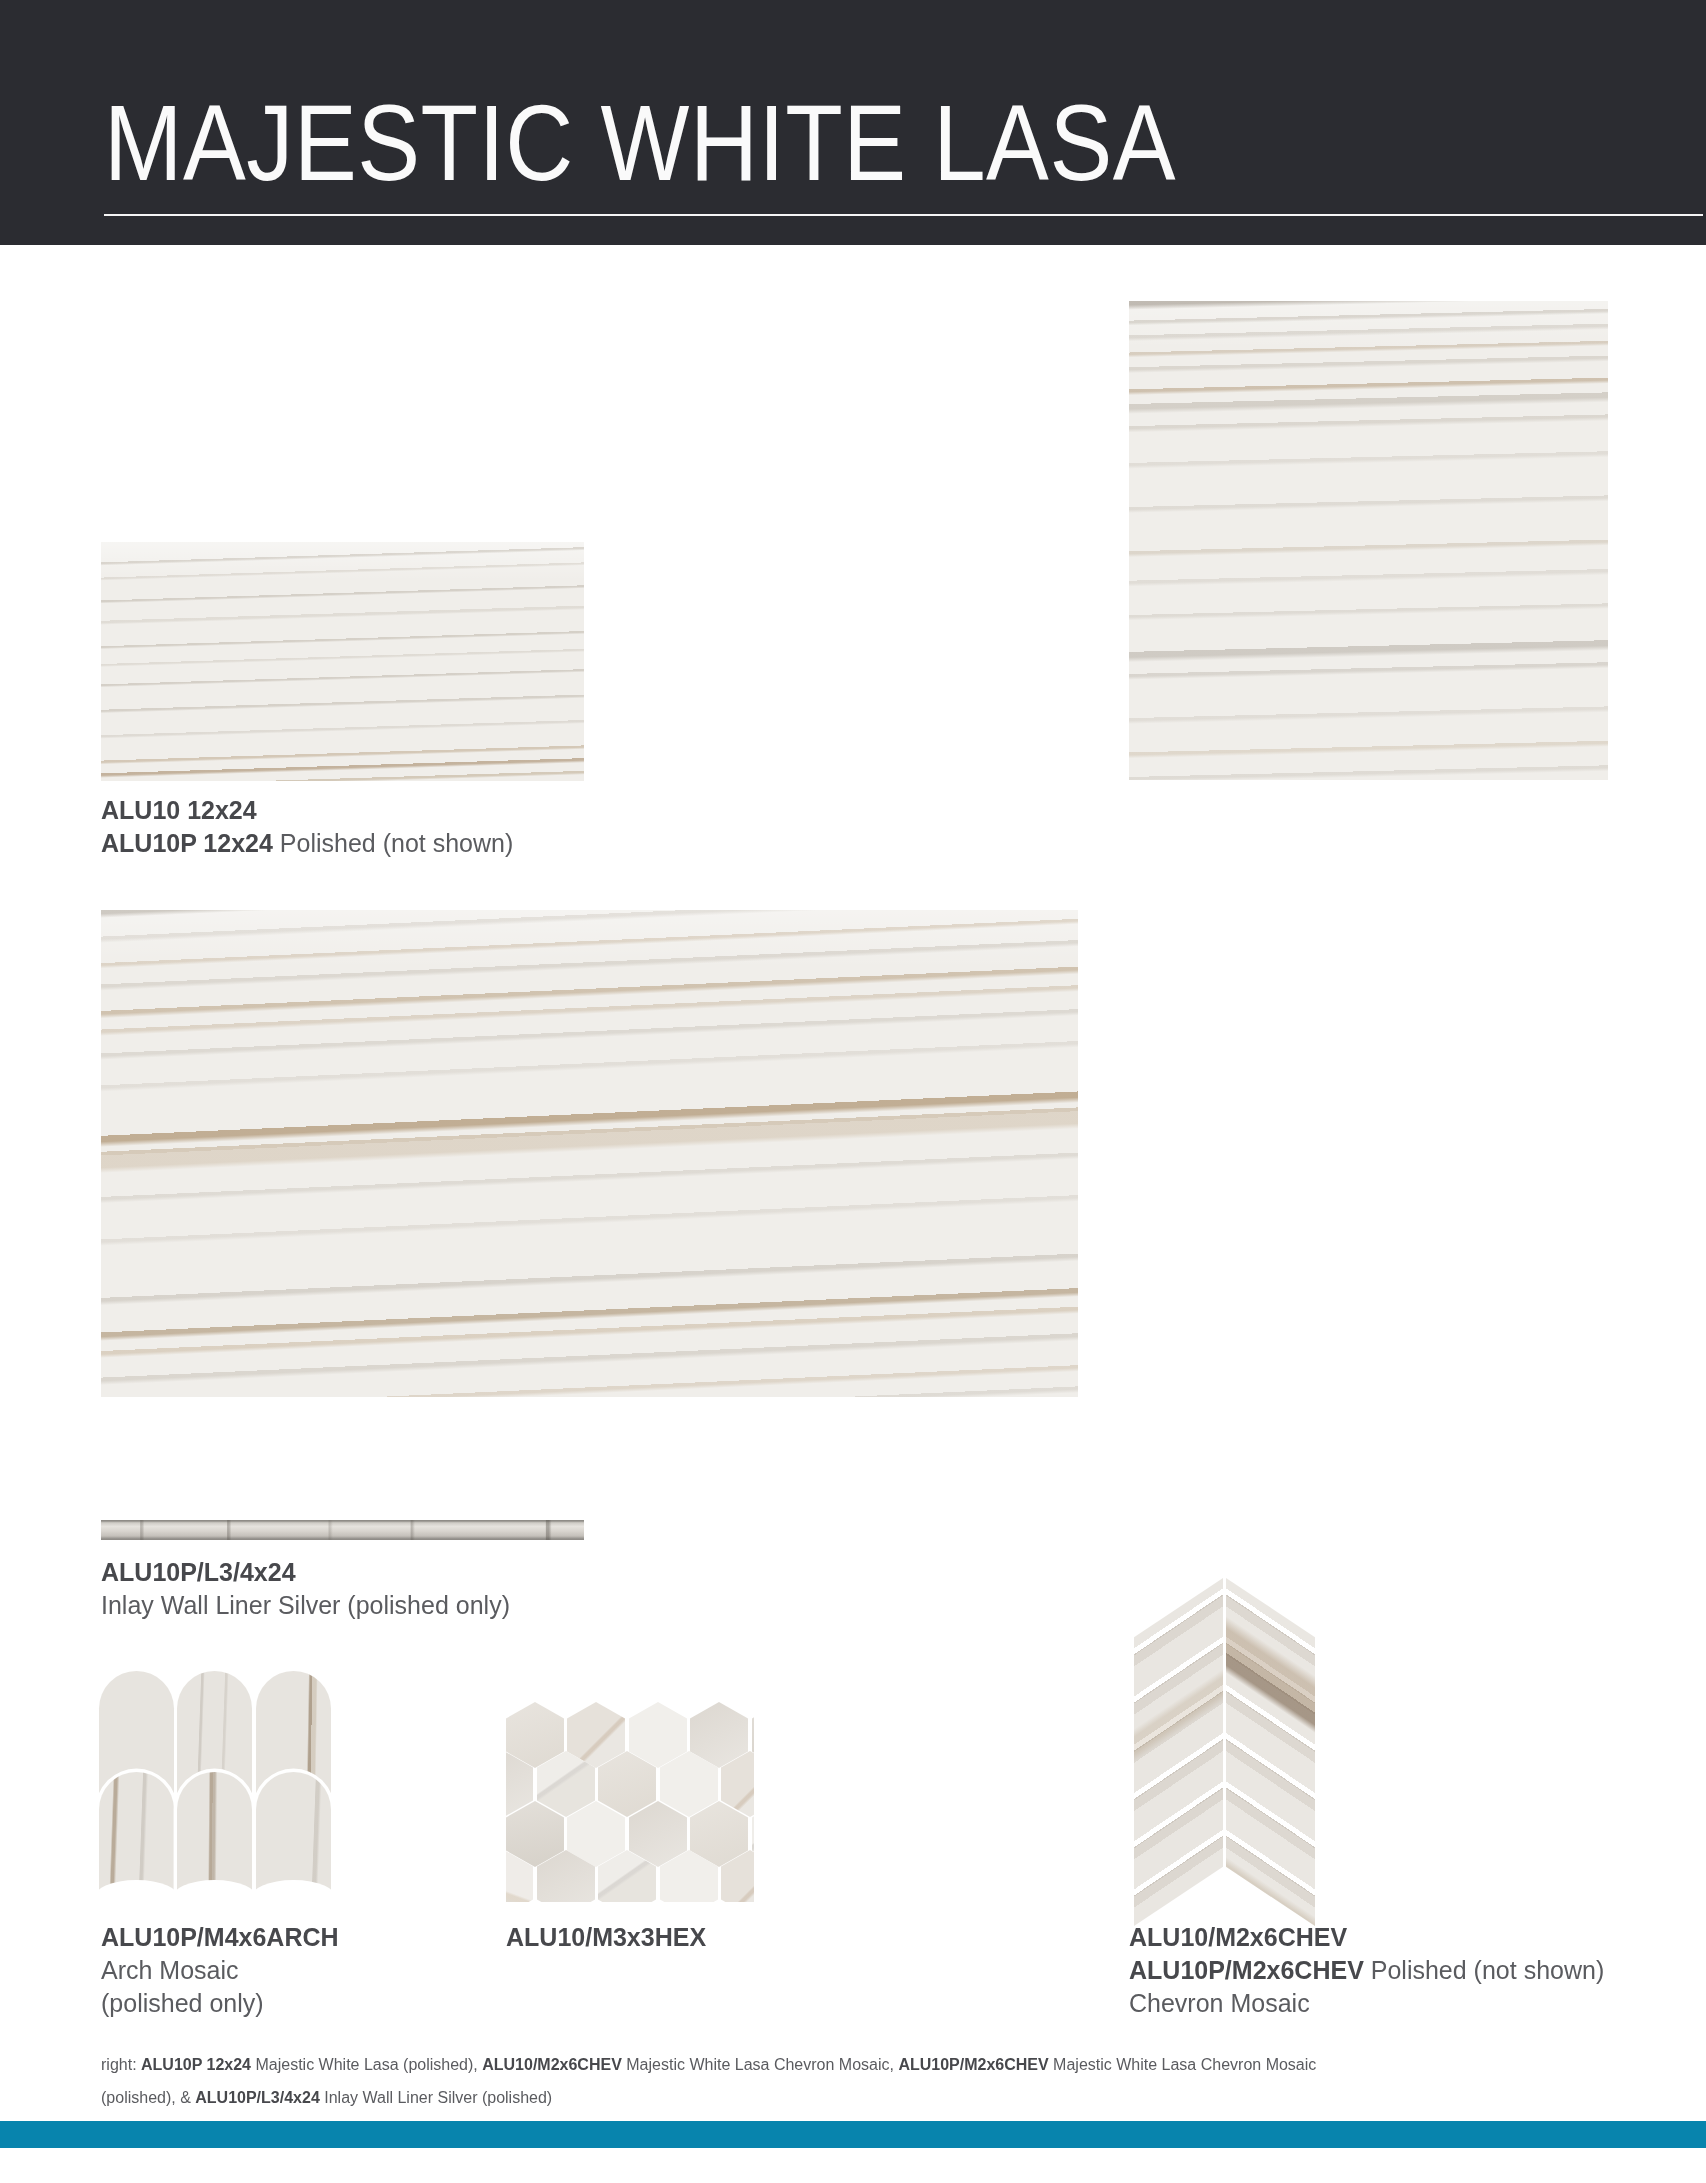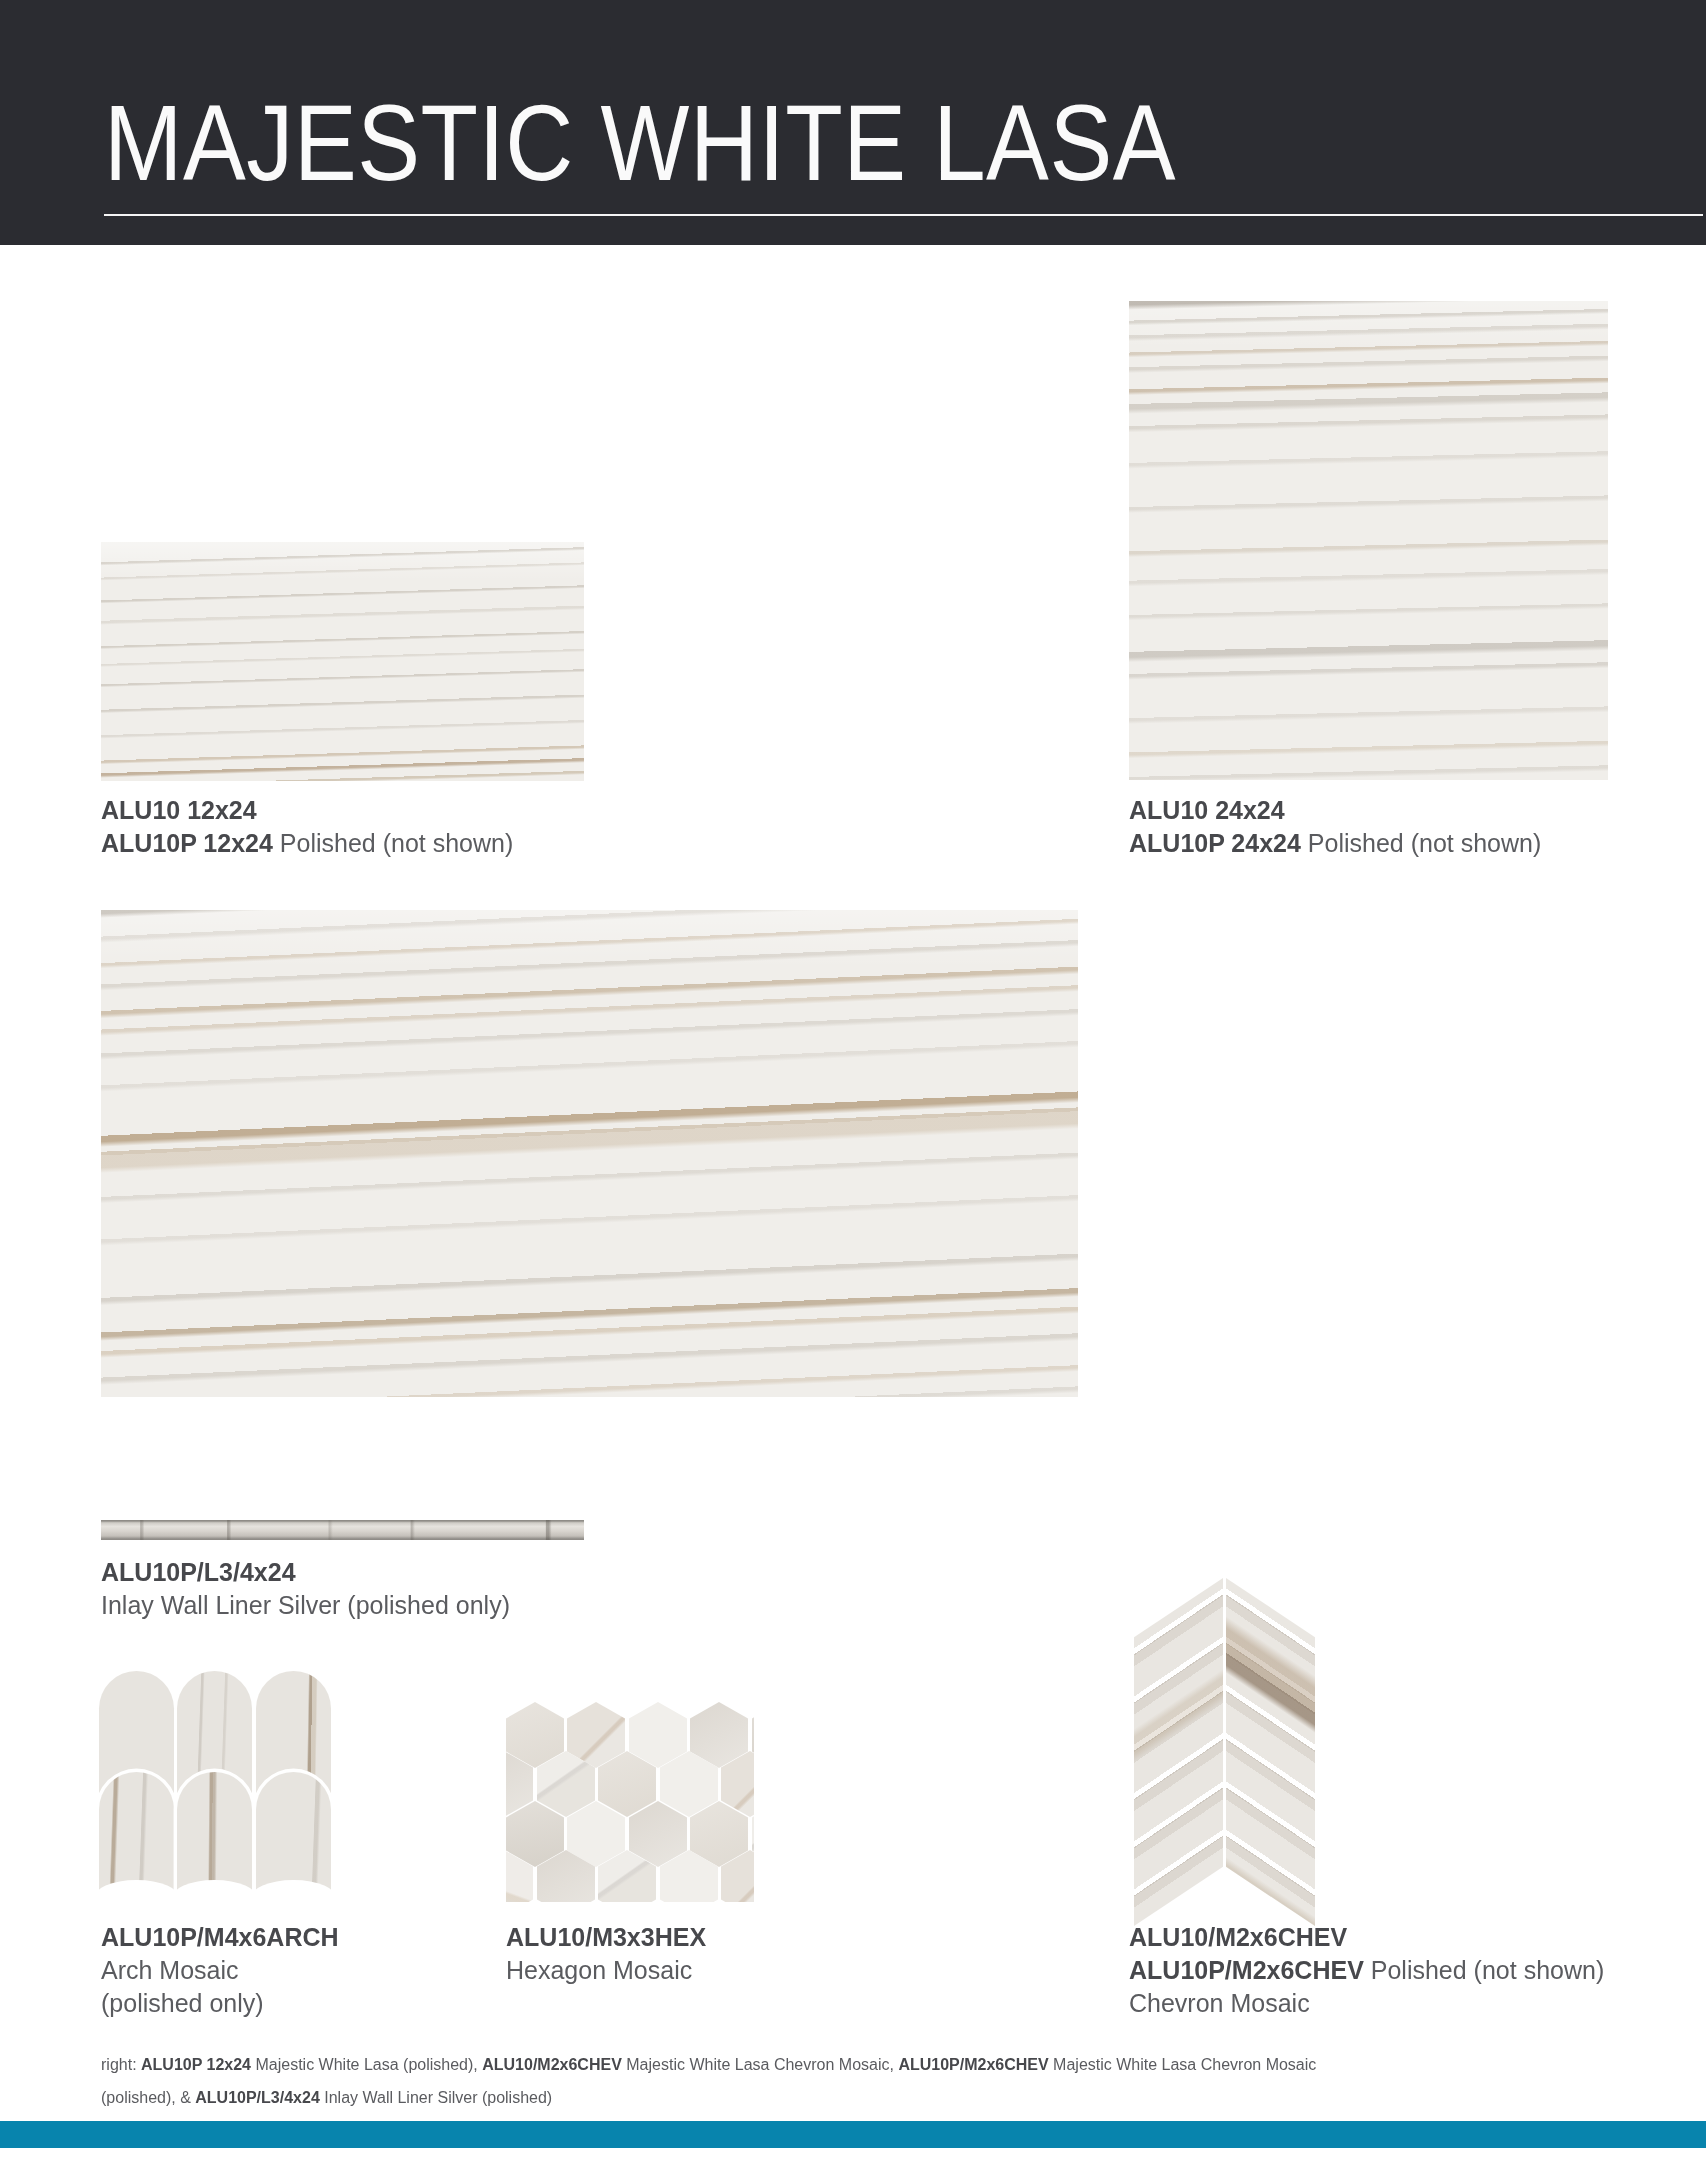--- a/index.html
+++ b/index.html
@@ -158,24 +158,20 @@
   <div class="tile t12"></div>
   <div class="tile t24"></div>
   <div class="tile t48"></div>
   <div class="liner"></div>
 
   <div class="label lb12">
     <div><span class="b">ALU10 12x24</span></div>
     <div><span class="b">ALU10P 12x24</span> <span>Polished (not shown)</span></div>
   </div>
 
-  <div class="label lb24">
-    <div><span class="b">ALU10 24x24</span></div>
-    <div><span class="b">ALU10P 24x24</span> <span>Polished (not shown)</span></div>
-  </div>
 
 
   <div class="label lbliner">
     <div><span class="b">ALU10P/L3/4x24</span></div>
     <div>Inlay Wall Liner Silver (polished only)</div>
   </div>
 
   <div class="arch-mosaic" id="archMosaic">
       <div class="arch r0 av0" style="left: 0px;"></div>
       <div class="arch r0 av1" style="left: 78px;"></div>
@@ -212,21 +208,20 @@
   </div>
 
   <div class="label lbarch">
     <div><span class="b">ALU10P/M4x6ARCH</span></div>
     <div>Arch Mosaic</div>
     <div>(polished only)</div>
   </div>
 
   <div class="label lbhex">
     <div><span class="b">ALU10/M3x3HEX</span></div>
-    <div>Hexagon Mosaic</div>
   </div>
 
   <div class="label lbchev">
     <div><span class="b">ALU10/M2x6CHEV</span></div>
     <div><span class="b">ALU10P/M2x6CHEV</span> <span>Polished (not shown)</span></div>
     <div>Chevron Mosaic</div>
   </div>
 
   <div class="caption" id="caption"><span>right: </span><span class="b">ALU10P 12x24</span><span> Majestic White Lasa (polished), </span><span class="b">ALU10/M2x6CHEV</span><span> Majestic White Lasa Chevron Mosaic, </span><span class="b">ALU10P/M2x6CHEV</span><span> Majestic White Lasa Chevron Mosaic</span><br><span>(polished), &amp; </span><span class="b">ALU10P/L3/4x24</span><span> Inlay Wall Liner Silver (polished)</span></div>
 

